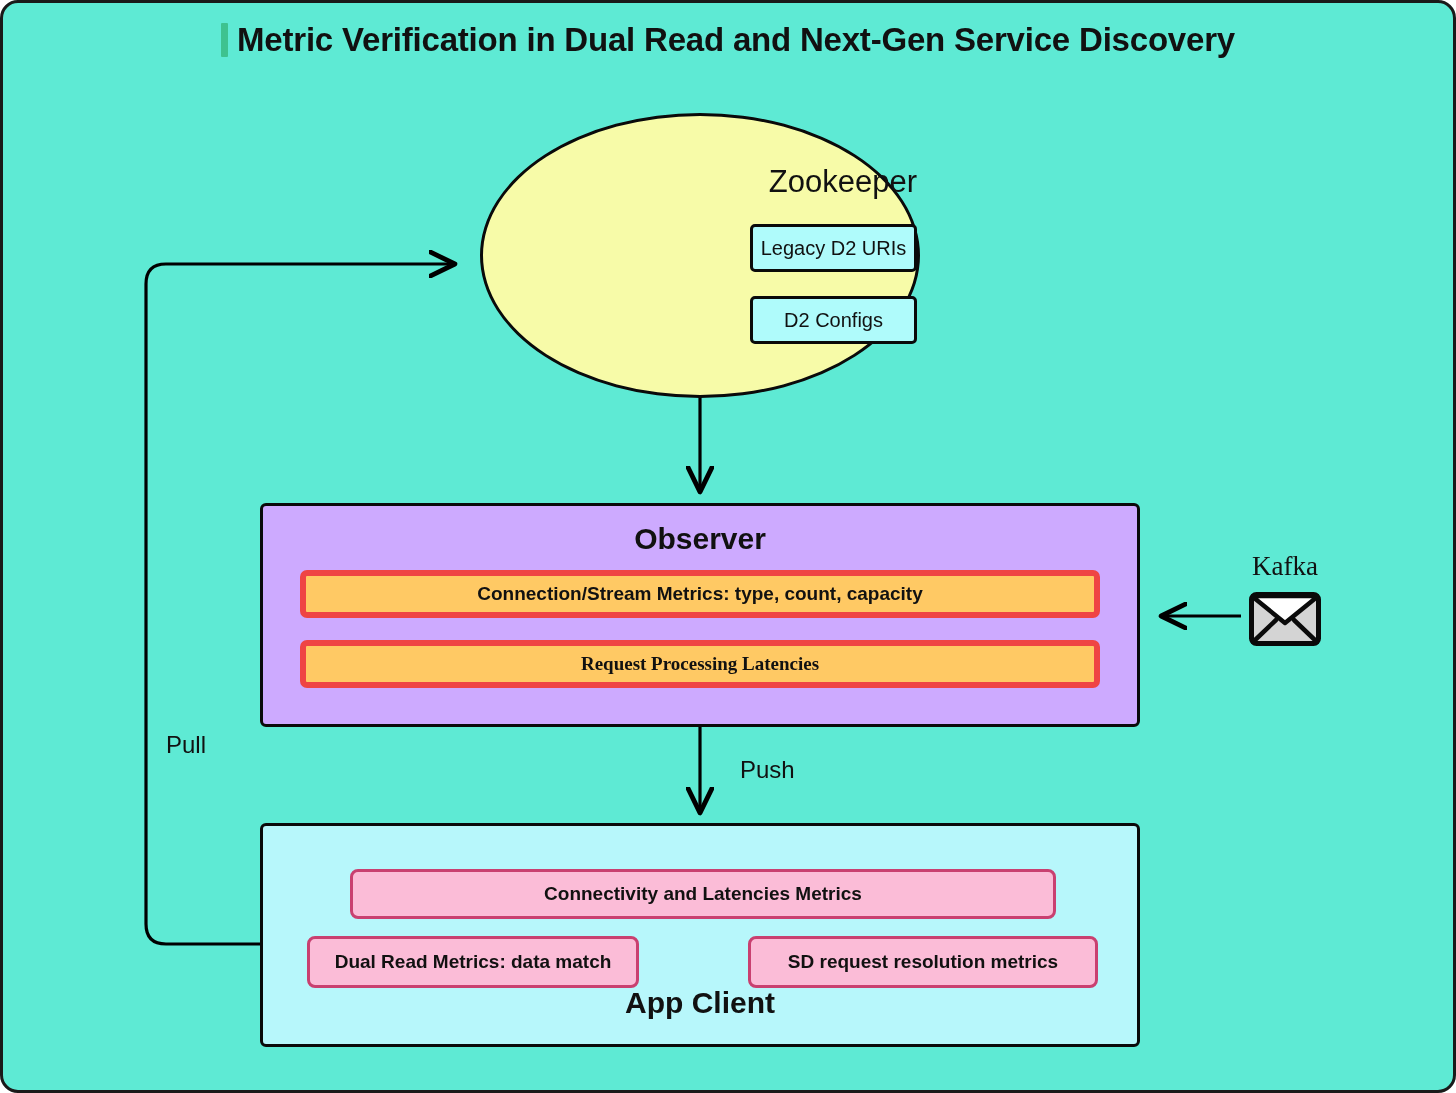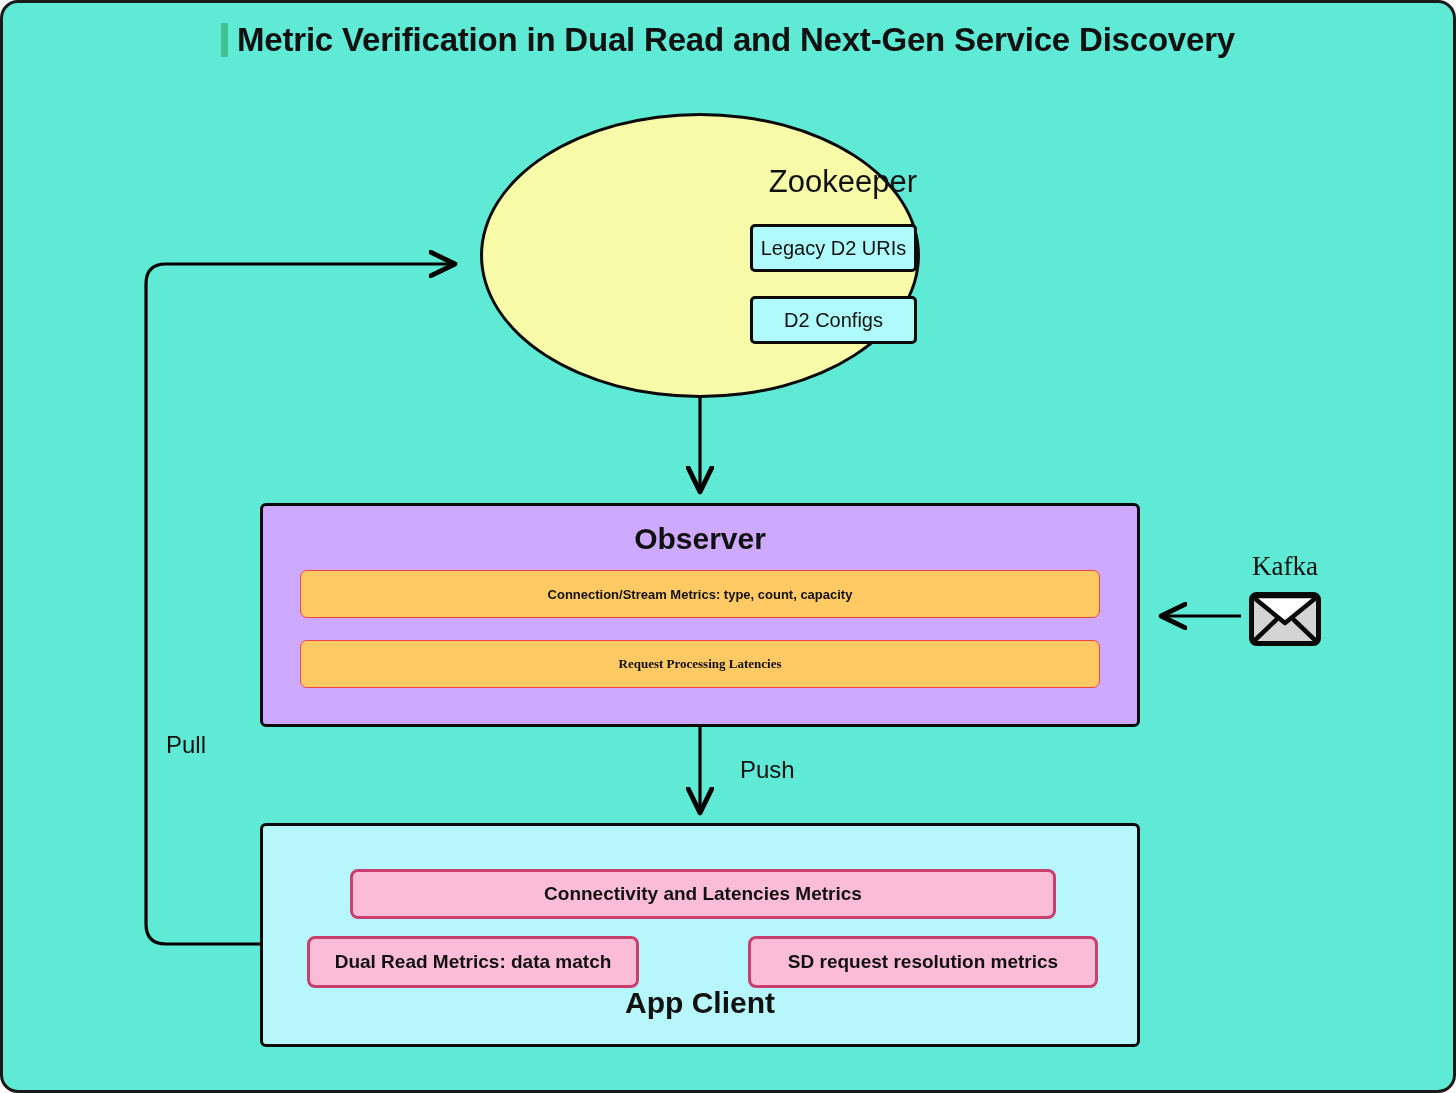--- a/index.html
+++ b/index.html
@@ -115,27 +115,27 @@
   #observer-title {
     margin-top: 16px;
     font-size: 30px;
     font-weight: bold;
     color: #111111;
   }
   .obs-item {
     width: 800px;
     height: 48px;
     background: #ffc964;
-    border: 1px solid #ef4444;
+    border: 6px solid #ef4444;
     border-radius: 7px;
     box-sizing: border-box;
     display: flex;
     align-items: center;
     justify-content: center;
-    font-size: 13px;
+    font-size: 19px;
     font-weight: bold;
     color: #111111;
   }
   #obs-item-0 { margin-top: 14px; }
   #obs-item-1 { margin-top: 22px; font-family: Liberation Serif, serif; }
 
   
   #appclient {
     position: absolute;
     left: 257px;

